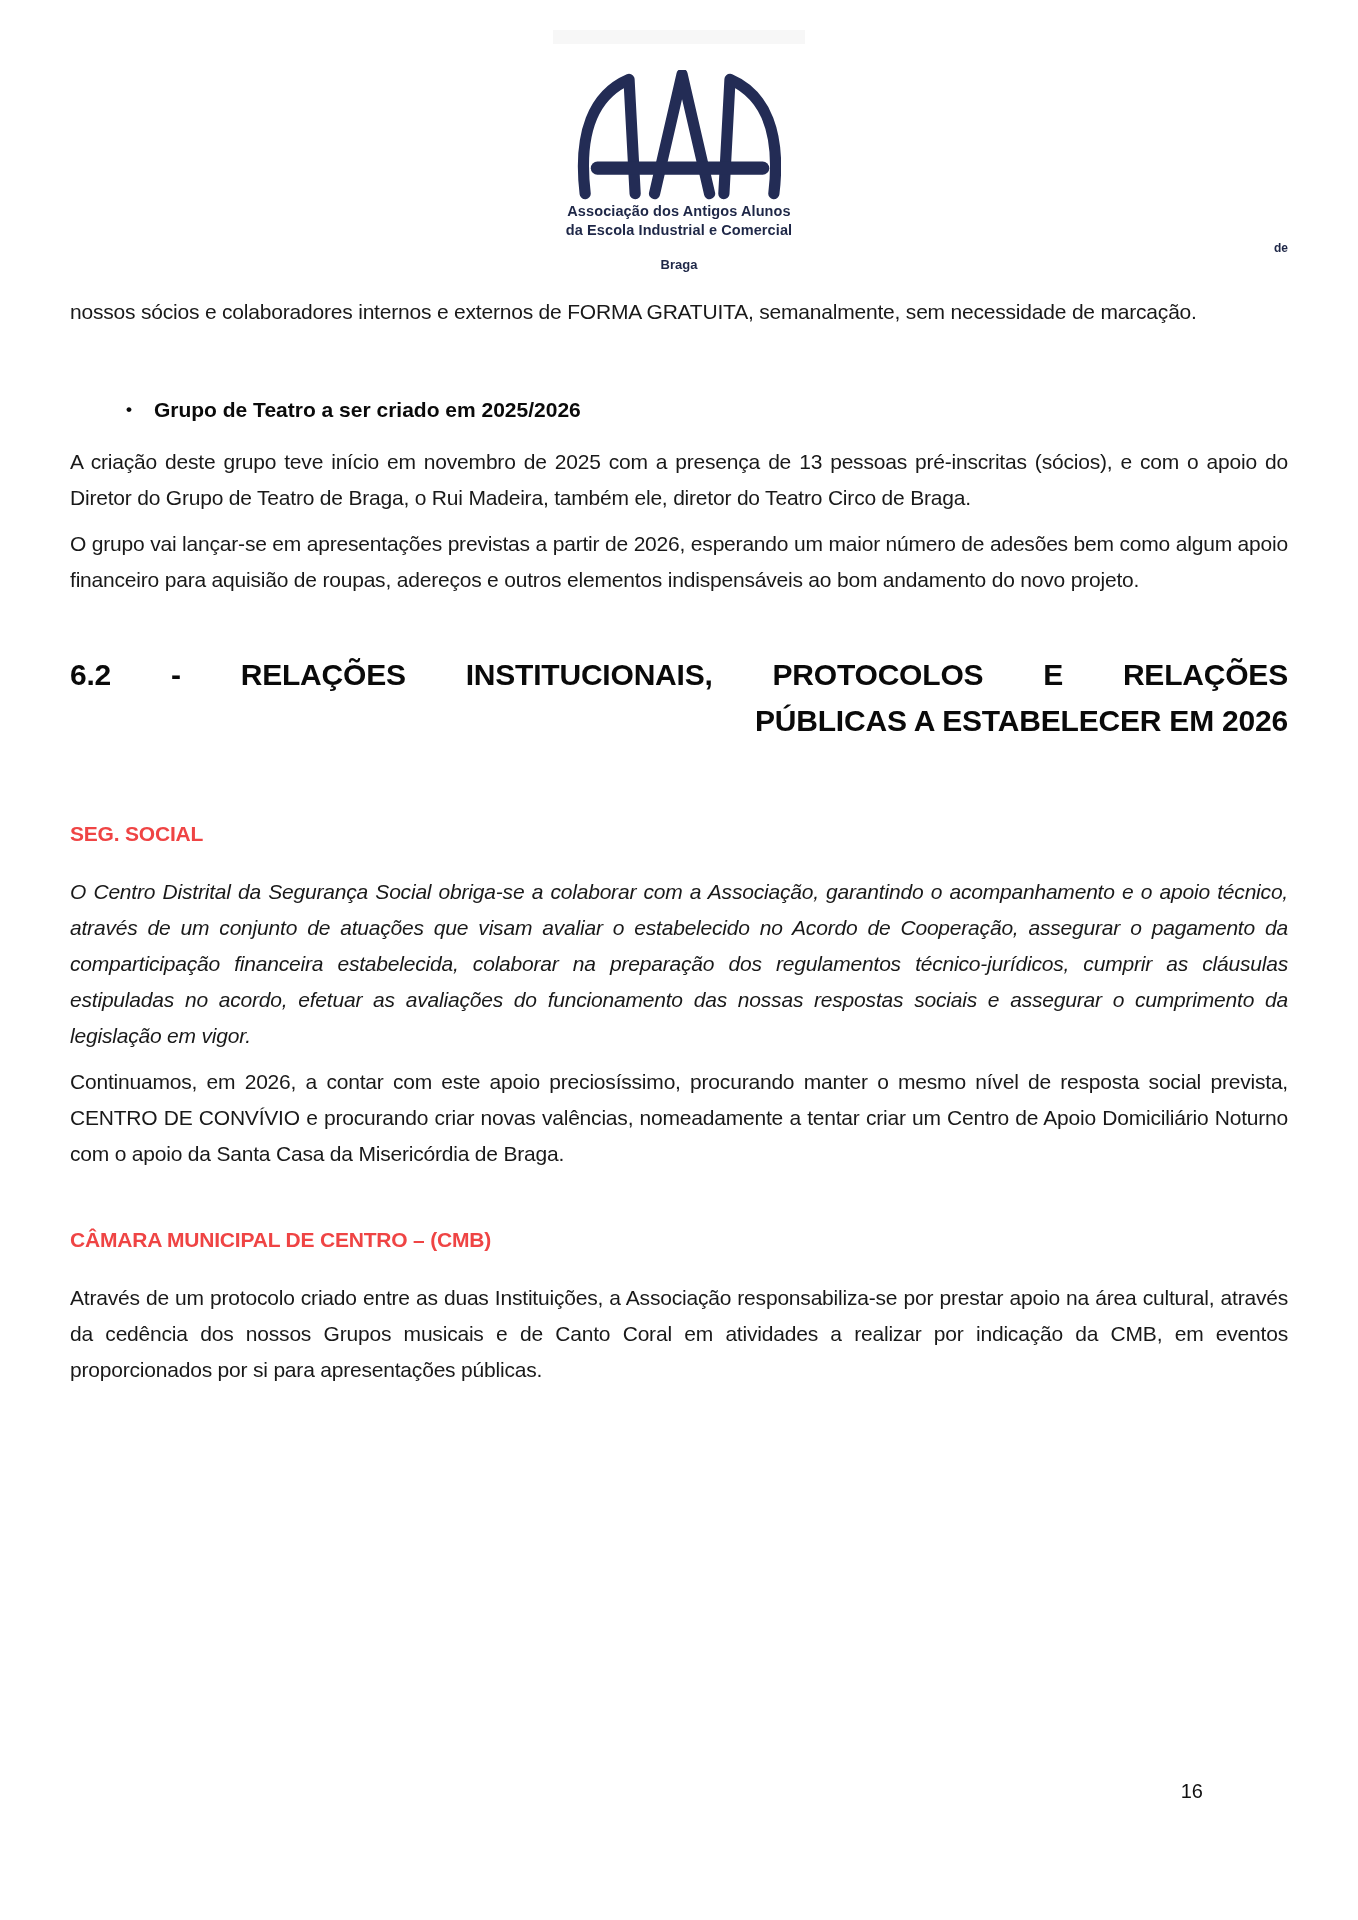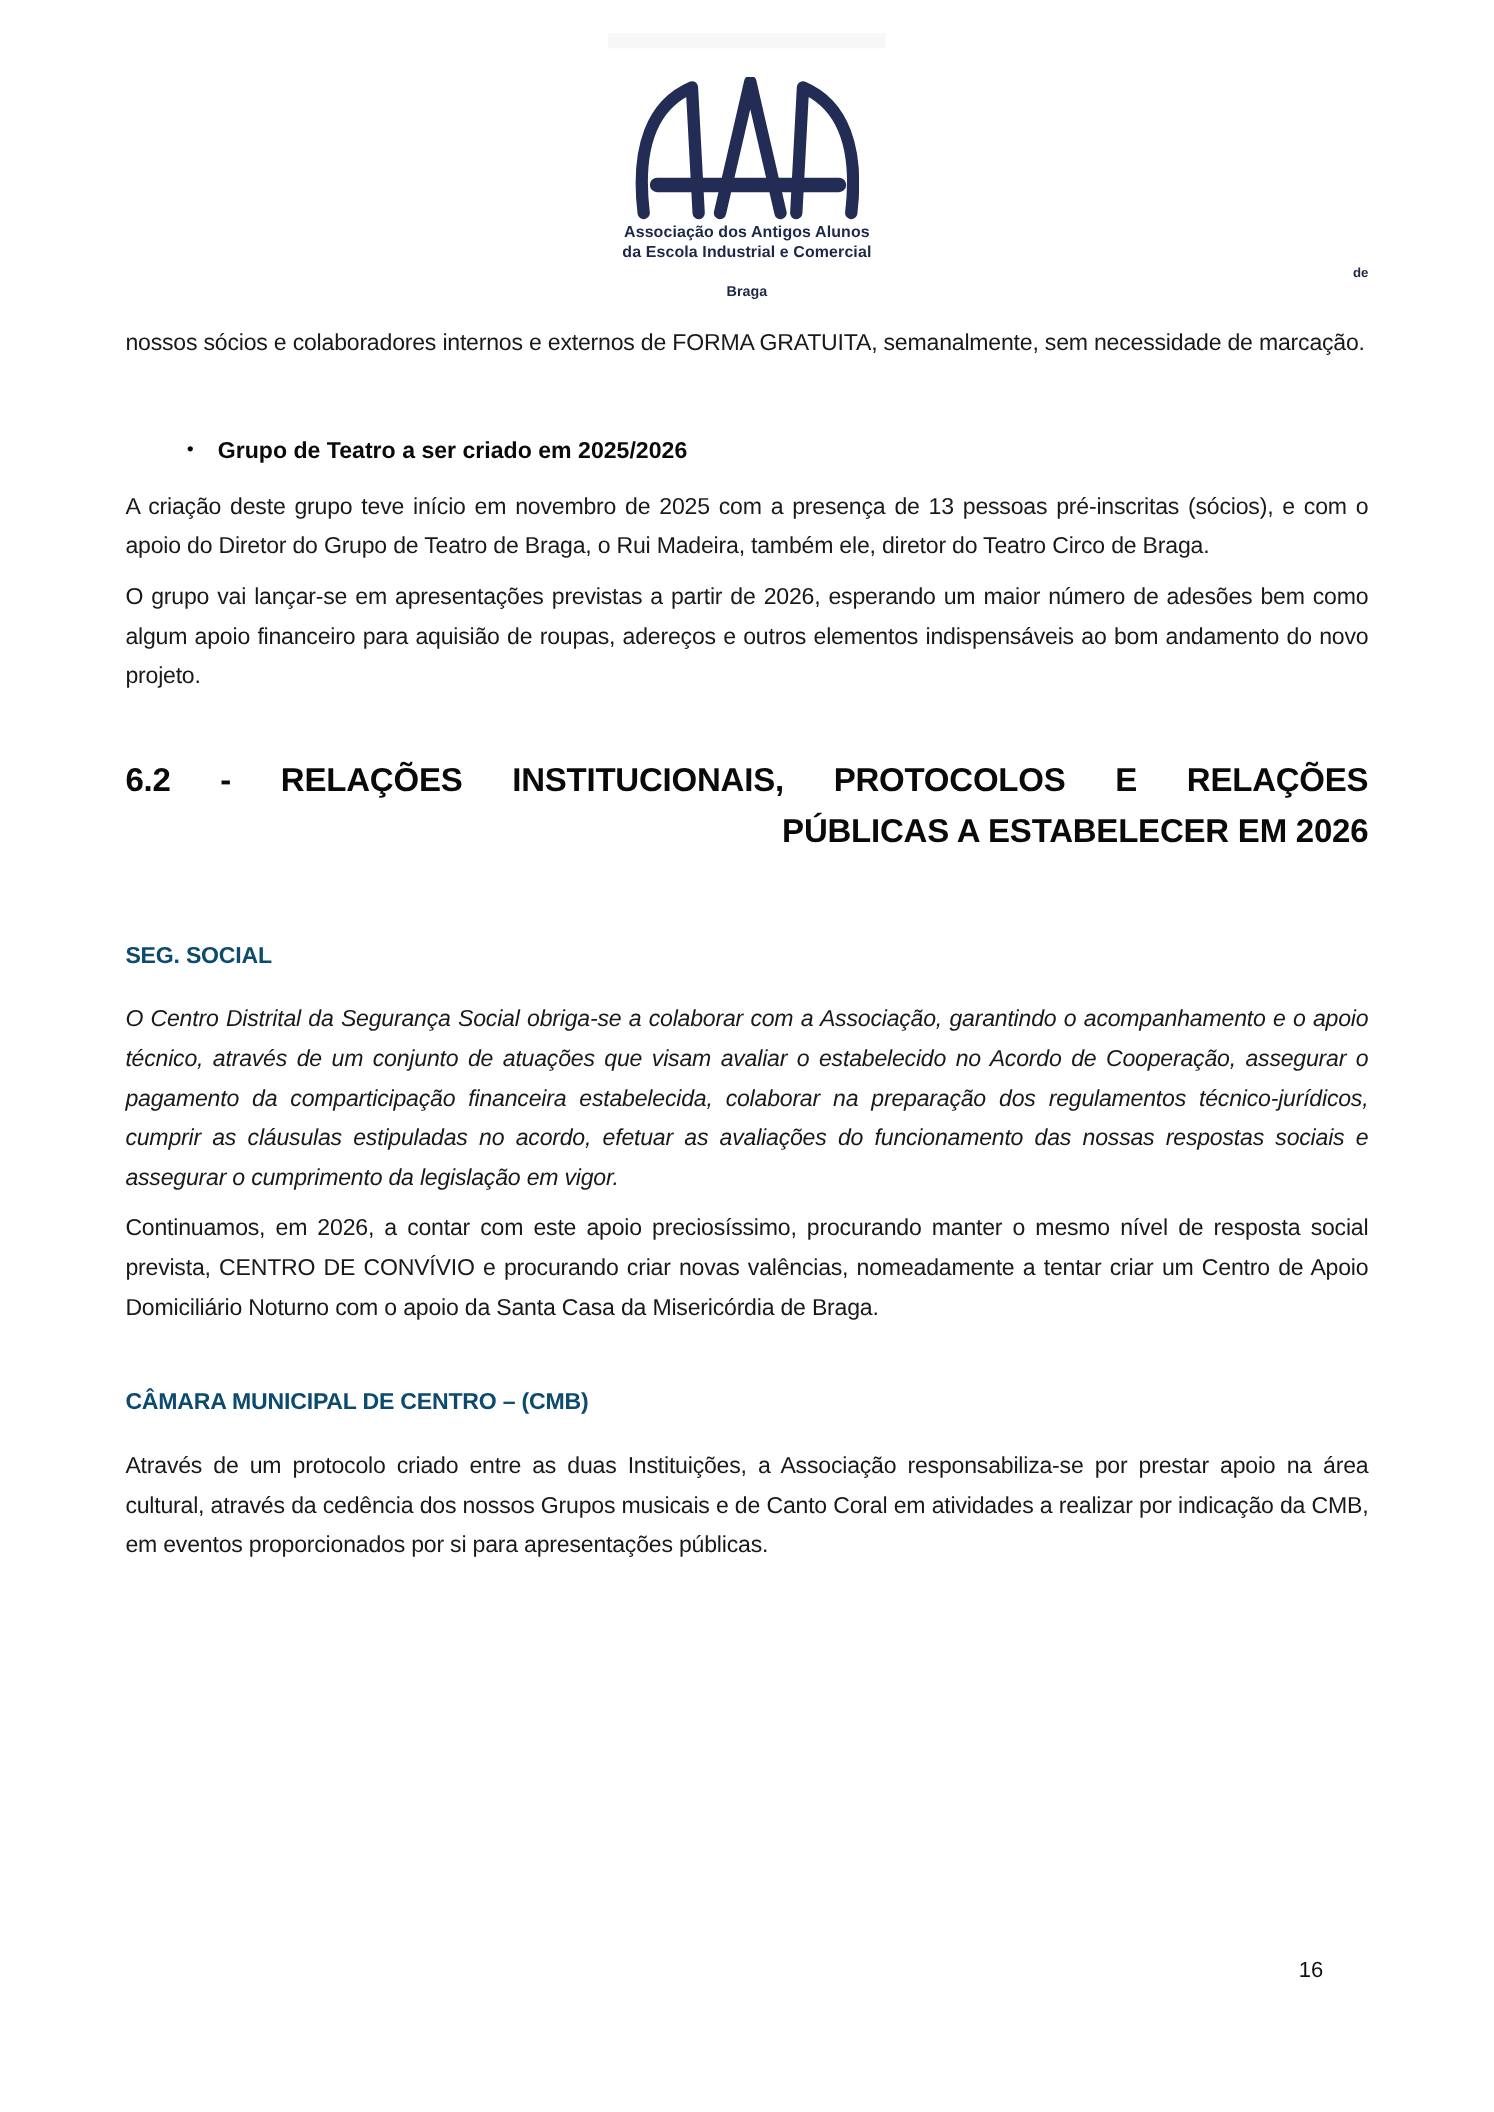--- a/index.html
+++ b/index.html
@@ -10,21 +10,21 @@
   .page {
     position: relative;
     width: 1358px;
     height: 1920px;
     margin: 0 auto;
     background: #ffffff;
     font-family: "Liberation Sans", "DejaVu Sans", sans-serif;
     color: #191919;
     overflow: hidden;
     box-sizing: border-box;
-    padding: 0 114px;
+    padding: 0 70px;
   }
 
   
   .logo-block {
     position: relative;
     padding-top: 70px;
     text-align: center;
   }
   .scan-edge {
     position: absolute;
@@ -95,21 +95,21 @@
   }
   .h2 .h2-line2 {
     display: block;
     text-align: right;
   }
 
   .h3 {
     font-size: 21px;
     line-height: 36px;
     font-weight: bold;
-    color: #0c4a6e;
+    color: #ef4444;
     margin: 0 0 22px 0;
     letter-spacing: -0.2px;
   }
   .h3-seg { margin-top: 72px; }
   .h3-cmb { margin-top: 50px; }
   .p-seg-1 { margin-top: 0; font-style: italic; }
 
   .page-number {
     position: absolute;
     top: 1780px;

